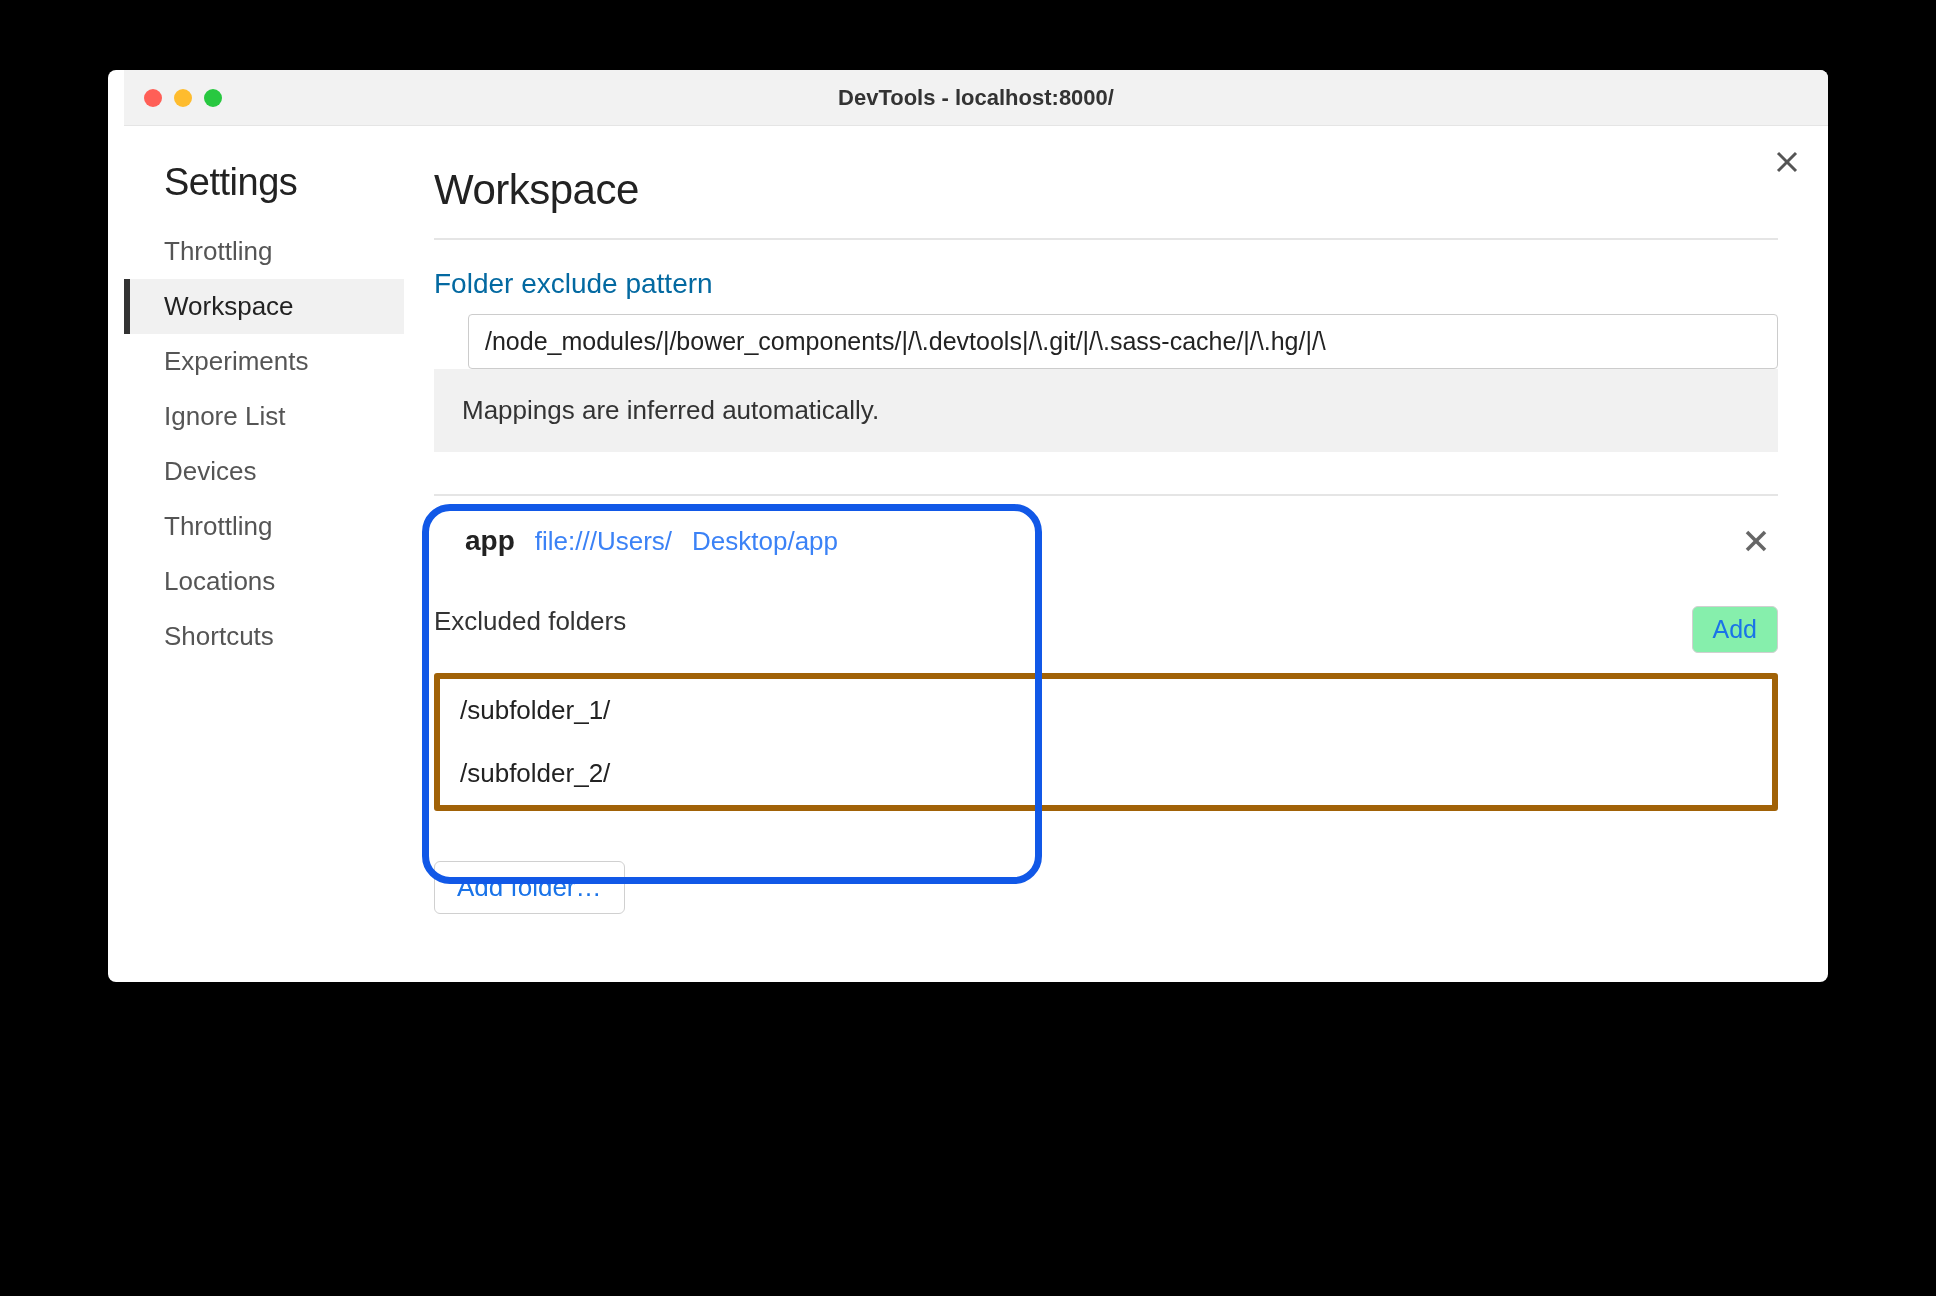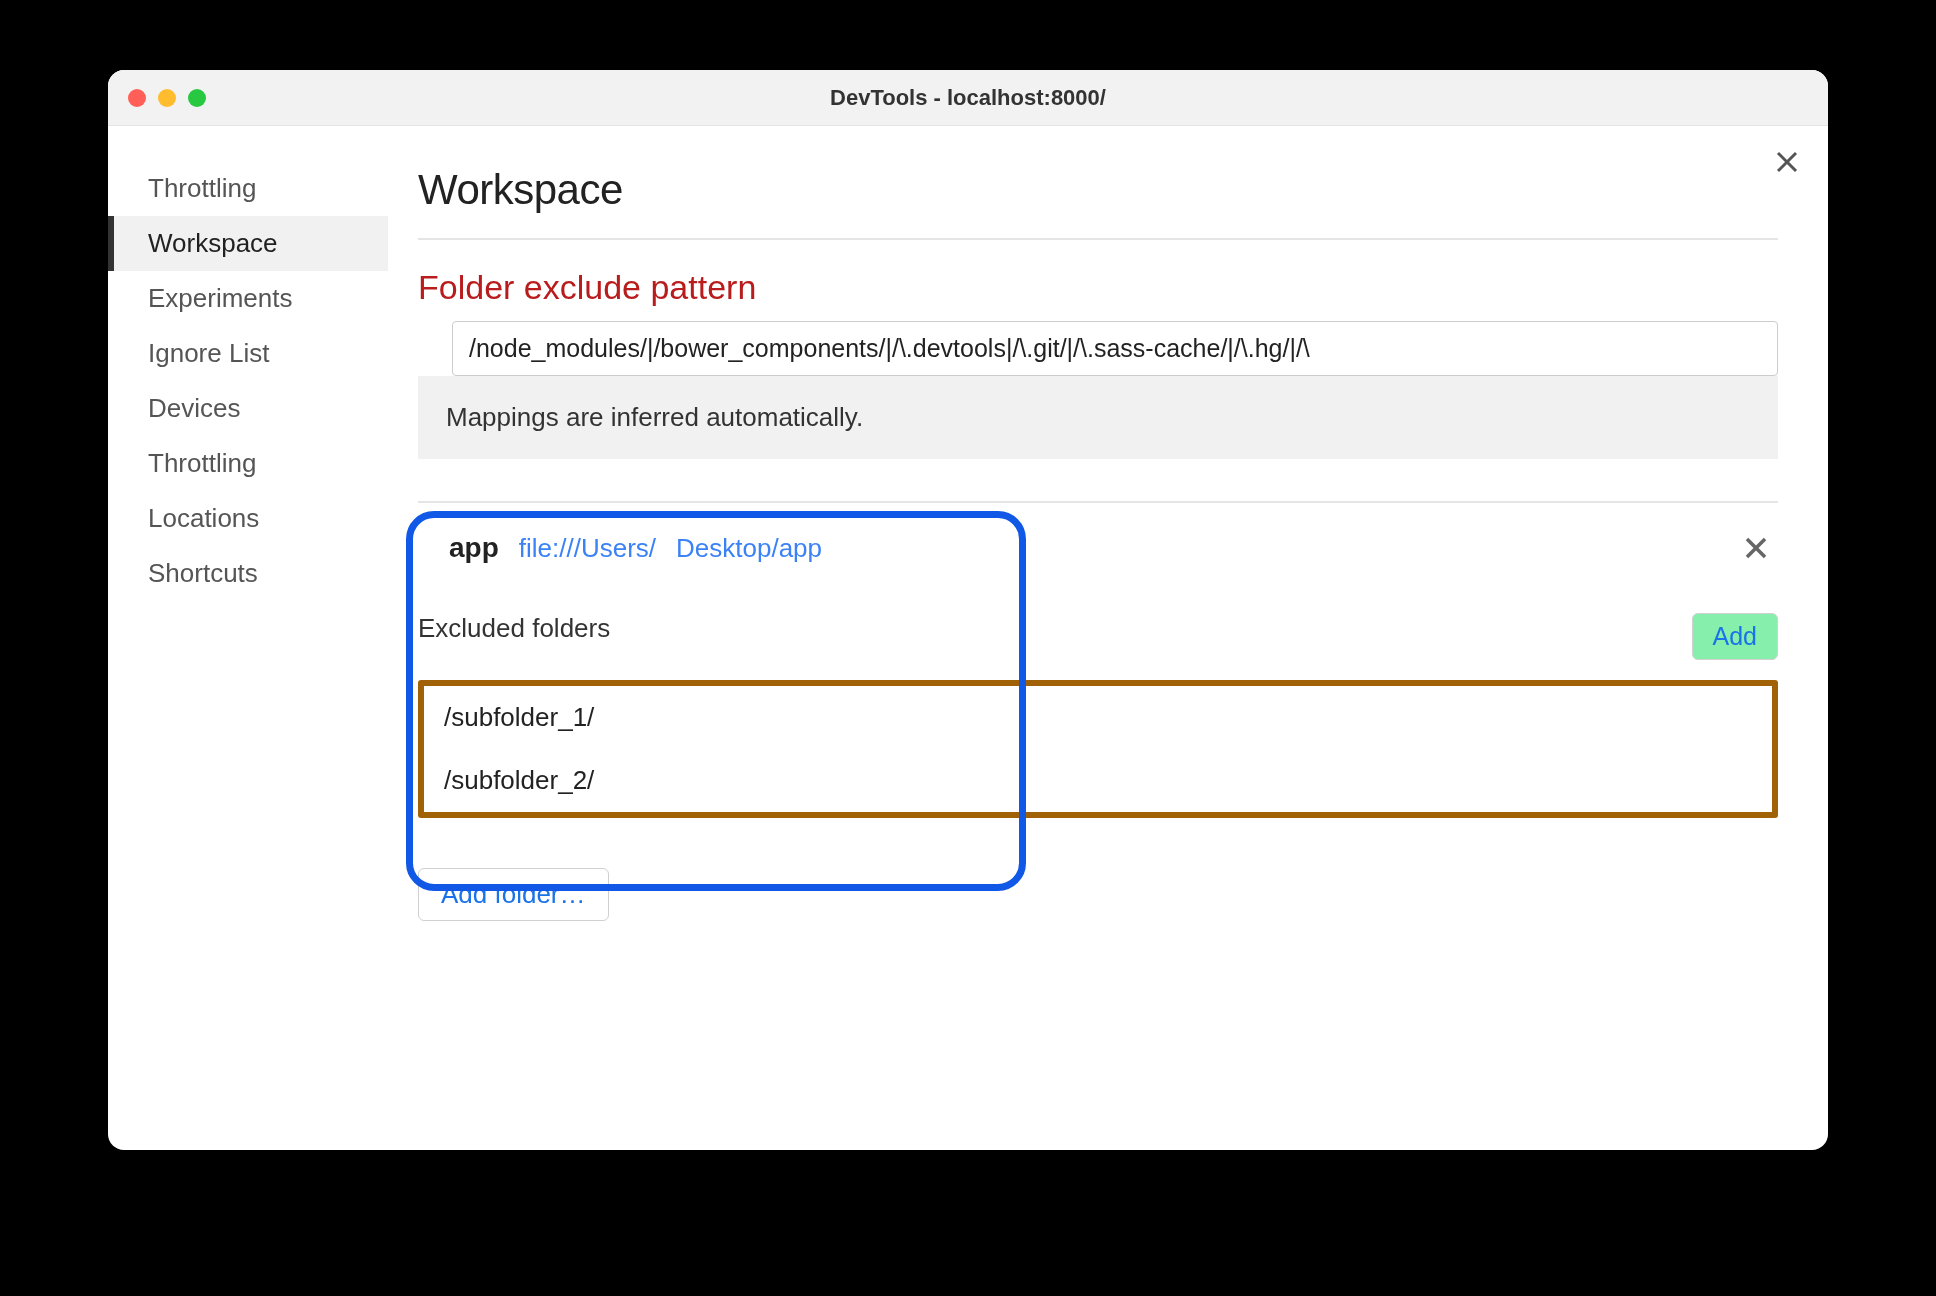--- a/index.html
+++ b/index.html
@@ -12,27 +12,28 @@
       width: 1936px;
       height: 1296px;
       font-family: -apple-system, BlinkMacSystemFont, "Segoe UI", Helvetica, Arial, sans-serif;
       display: flex;
       align-items: flex-start;
       justify-content: center;
       padding-top: 70px;
     }
     .window {
       width: 1720px;
-      height: 1080px;
+      height: 912px;
       background: #fff;
-      border-radius: 16px;
+      border-radius: 8px;
       overflow: hidden;
       box-shadow: 0 20px 60px rgba(0,0,0,0.5);
       display: flex;
       flex-direction: column;
+      padding-left: 16px;
     }
     .titlebar {
       height: 56px;
       background: #f2f2f2;
       border-bottom: 1px solid #e5e5e5;
       display: flex;
       align-items: center;
       position: relative;
     }
     .traffic-lights {
@@ -110,22 +111,22 @@
     .page-heading {
       font-size: 42px;
       font-weight: 400;
       color: #222;
       border-bottom: 2px solid #e5e5e5;
       padding-bottom: 24px;
       margin-bottom: 28px;
       letter-spacing: -0.5px;
     }
     .field-label {
-      font-size: 34px;
-      color: #b91c1c;
+      font-size: 28px;
+      color: #0369a1;
       margin-bottom: 14px;
     }
     .text-input {
       width: calc(100% - 34px);
       margin-left: 34px;
       padding: 12px 16px;
       font-size: 25px;
       border: 1px solid #ccc;
       border-radius: 4px;
       color: #222;
@@ -240,20 +241,21 @@
 
   <div class="body">
     <div class="close-x">
       <svg width="22" height="22" viewBox="0 0 22 22">
         <line x1="2" y1="2" x2="20" y2="20" stroke="#555" stroke-width="3"></line>
         <line x1="20" y1="2" x2="2" y2="20" stroke="#555" stroke-width="3"></line>
       </svg>
     </div>
 
     <aside class="sidebar">
+      <div class="sidebar-title">Settings</div>
       <div class="sidebar-item"><span>Throttling</span></div>
       <div class="sidebar-item active"><span>Workspace</span></div>
       <div class="sidebar-item"><span>Experiments</span></div>
       <div class="sidebar-item"><span>Ignore List</span></div>
       <div class="sidebar-item"><span>Devices</span></div>
       <div class="sidebar-item"><span>Throttling</span></div>
       <div class="sidebar-item"><span>Locations</span></div>
       <div class="sidebar-item"><span>Shortcuts</span></div>
     </aside>
 

